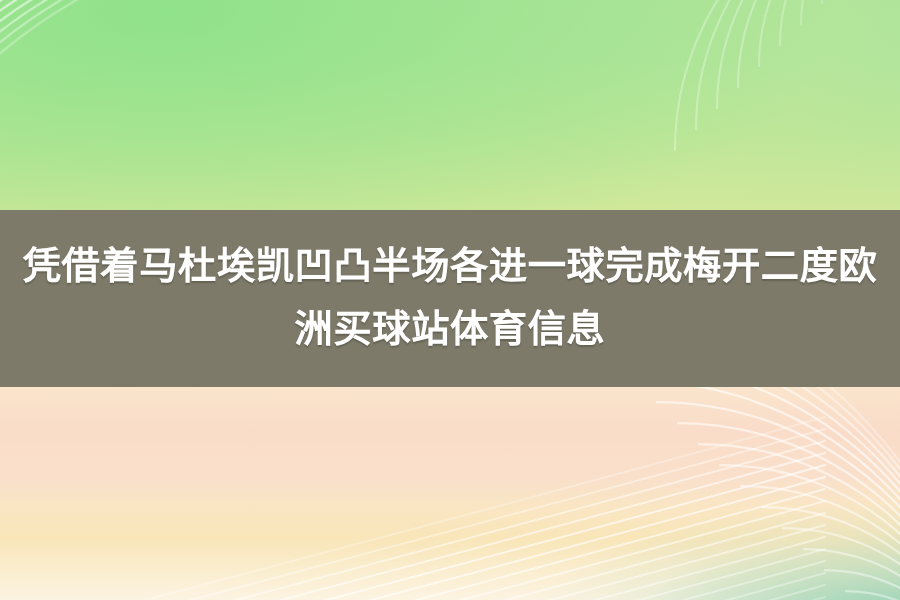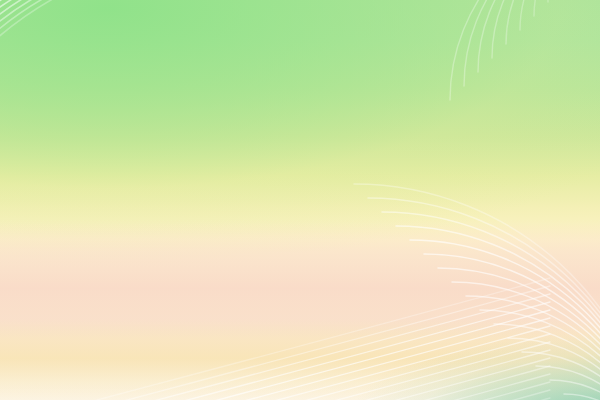--- a/index.html
+++ b/index.html
@@ -225,14 +225,17 @@
         <path d="M-20 276 C 150 230, 360 176, 560 120" opacity="0.30"></path>
         <path d="M-20 188 C 150 142, 360  88, 560 32" opacity="0.72"></path>
         <path d="M-20 180 C 150 134, 360  80, 560 24" opacity="0.66"></path>
         <path d="M-20 172 C 150 126, 360  72, 560 16" opacity="0.56"></path>
         <path d="M-20 164 C 150 118, 360  64, 560  8" opacity="0.44"></path>
         <path d="M-20 156 C 150 110, 360  56, 560  0" opacity="0.32"></path>
       </g>
     </svg>
   </div>
 
+  <div class="caption-band">
+    <p class="caption-text">凭借着马杜埃凯凹凸半场各进一球完成梅开二度欧洲买球站体育信息</p>
+  </div>
 
 </div>
 
 </body></html>

